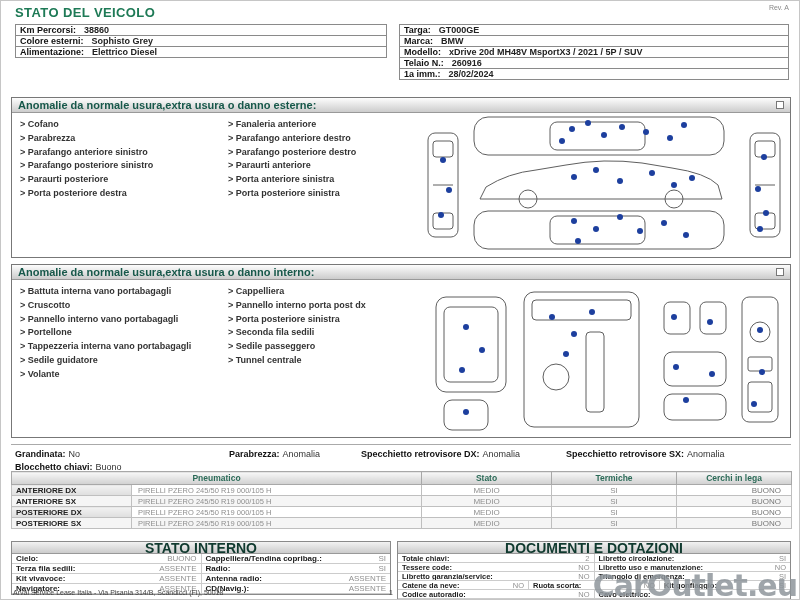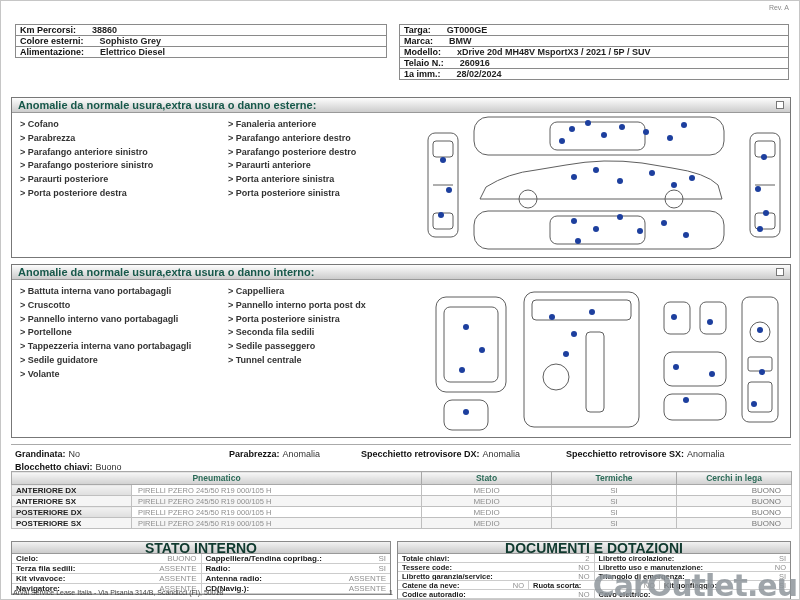--- a/index.html
+++ b/index.html
@@ -5,21 +5,21 @@
   *{margin:0;padding:0;box-sizing:border-box}
   html,body{width:800px;height:600px;background:#fff;font-family:"Liberation Sans",sans-serif;}
   .page{position:relative;width:800px;height:600px;background:#fff;border:1px solid #c6c6c6;overflow:hidden}
 
   .title{position:absolute;left:14px;top:4px;font-size:13px;font-weight:bold;color:#1e7a56;letter-spacing:.4px}
   .rev{position:absolute;right:10px;top:3px;font-size:7px;color:#888}
 
   .fields{position:absolute;top:24px}
   .fields-left{left:14px;width:372px}
   .fields-right{left:398px;width:390px}
-  .field-row{display:flex;gap:16px;border:1px solid #8a8a8a;background:#fff;height:12px;align-items:center;padding:0 4px;margin-top:-1px;font-size:9px;white-space:nowrap;overflow:hidden}
+  .field-row{display:flex;gap:8px;border:1px solid #8a8a8a;background:#fff;height:12px;align-items:center;padding:0 4px;margin-top:-1px;font-size:9px;white-space:nowrap;overflow:hidden}
   .f-label{font-weight:bold;color:#111}
   .f-value{font-weight:bold;color:#222}
 
   .section{position:absolute;left:10px;width:780px;border:1px solid #777;background:#fff}
   .sec-ext{top:96px;height:161px}
   .sec-int{top:263px;height:174px}
   .sec-header{height:15px;display:flex;align-items:center;justify-content:space-between;padding:0 6px;background:linear-gradient(#fdfdfd,#cccccc);border-bottom:1px solid #999;font-size:11px;font-weight:bold;color:#17584a}
   .checkbox{width:8px;height:8px;border:1px solid #777;background:#fff}
   .sec-body{position:relative;height:calc(100% - 15px)}
   .cols{position:absolute;left:8px;top:6px;display:flex;width:410px;gap:8px}
@@ -60,20 +60,21 @@
 
   .footer-left{position:absolute;left:12px;bottom:3px;font-size:7px;color:#444}
   .footer-page{position:absolute;left:388px;bottom:3px;font-size:7px;color:#444}
   .watermark{position:absolute;right:2px;bottom:-4px;font-size:30px;font-weight:bold;color:#8f969c;opacity:.85;letter-spacing:-1px;font-family:"DejaVu Sans",sans-serif}
 </style>
 </head>
 <body>
 
 <div class="page">
 
+  <div class="title">STATO DEL VEICOLO</div>
   <div class="rev">Rev. A</div>
 
   <div class="fields fields-left" id="fieldsLeft">
       <div class="field-row">
         <span class="f-label">Km Percorsi:</span>
         <span class="f-value">38860</span>
       </div>
       <div class="field-row">
         <span class="f-label">Colore esterni:</span>
         <span class="f-value">Sophisto Grey</span>

